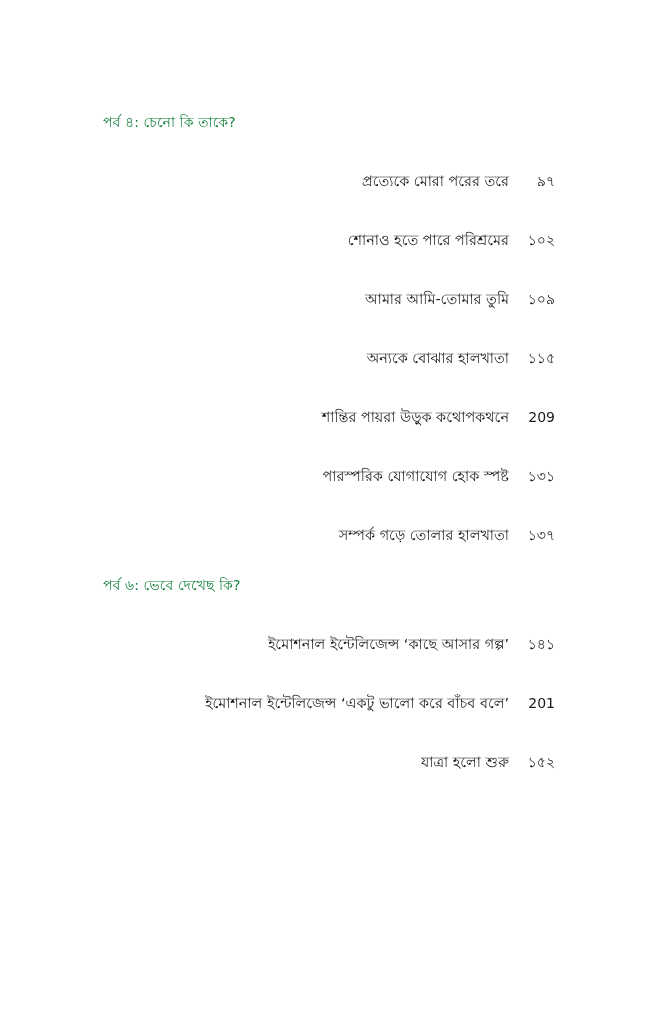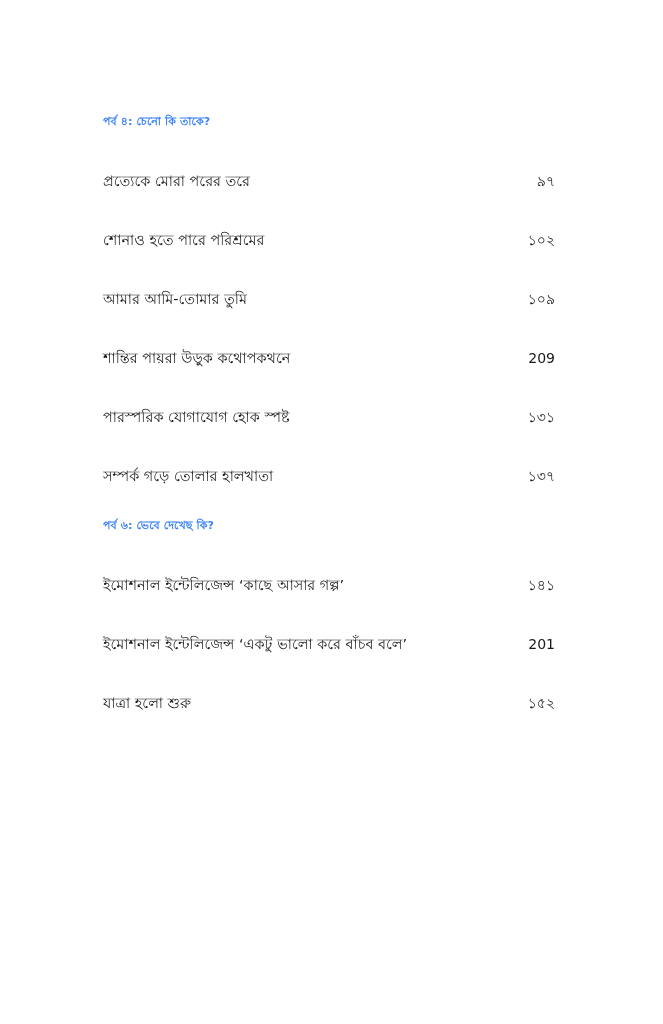--- a/index.html
+++ b/index.html
@@ -35,39 +35,39 @@
 
   .section {
     margin: 0 0 22px 0;
   }
   .section:last-child {
     margin-bottom: 0;
   }
 
   .section-heading {
     font-family: "DejaVu Sans", "Liberation Sans", sans-serif;
-    font-weight: 700;
-    font-size: 11px;
+    font-weight: 400;
+    font-size: 14px;
     line-height: 28px;
     letter-spacing: 0.1px;
-    color: #3b82f6;
+    color: #15803d;
     margin: 0 0 2px 0;
     white-space: nowrap;
   }
 
   .entries {
     list-style: none;
     margin: 0;
     padding: 0;
   }
 
   .entry {
     display: flex;
     align-items: baseline;
-    justify-content: space-between;
+    justify-content: flex-end;
     line-height: 28px;
     height: 28px;
     margin-top: 31px;
   }
 
   .entry-title {
     font-family: "DejaVu Sans", "Liberation Sans", sans-serif;
     font-weight: 400;
     font-size: 14.4px;
     color: #1a1a1a;
@@ -101,20 +101,24 @@
           <span class="entry-page">৯৭</span>
         </li>
         <li class="entry">
           <span class="entry-title">শোনাও হতে পারে পরিশ্রমের</span>
           <span class="entry-page">১০২</span>
         </li>
         <li class="entry">
           <span class="entry-title">আমার আমি-তোমার তুমি</span>
           <span class="entry-page">১০৯</span>
         </li>
+        <li class="entry">
+          <span class="entry-title">অন্যকে বোঝার হালখাতা</span>
+          <span class="entry-page">১১৫</span>
+        </li>
       </ul>
     </div>
 
     <div class="section">
       <ul class="entries">
         <li class="entry">
           <span class="entry-title">শান্তির পায়রা উড়ুক কথোপকথনে</span>
           <span class="entry-page">209</span>
         </li>
         <li class="entry">

